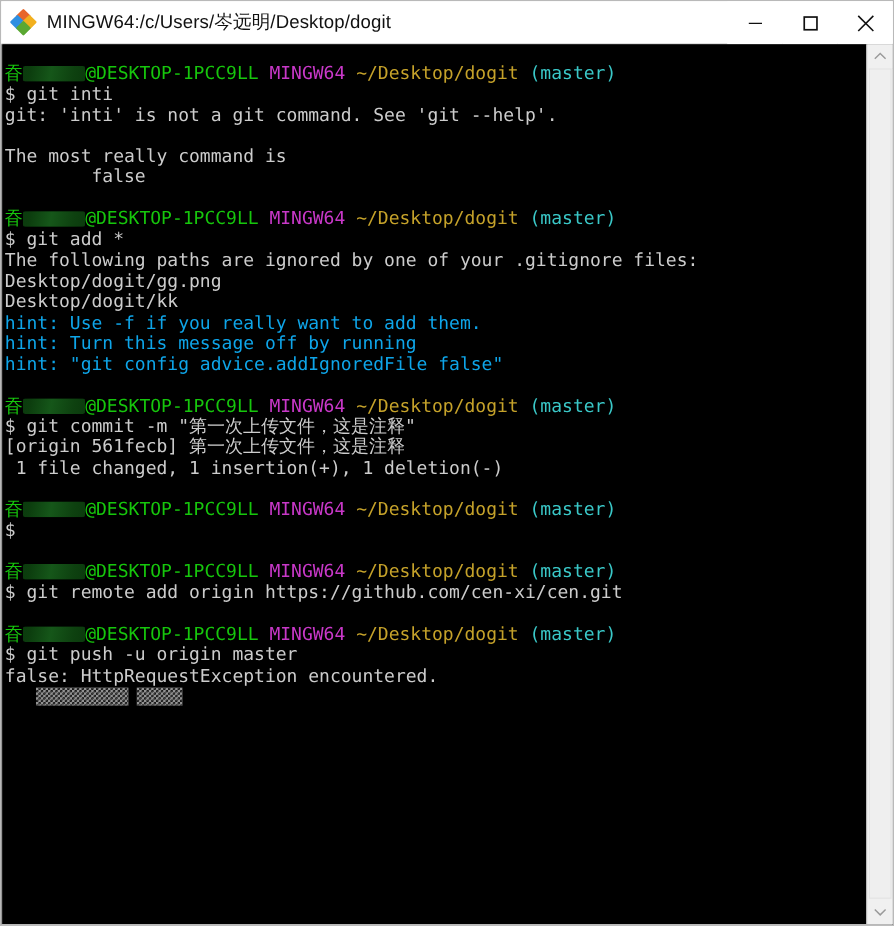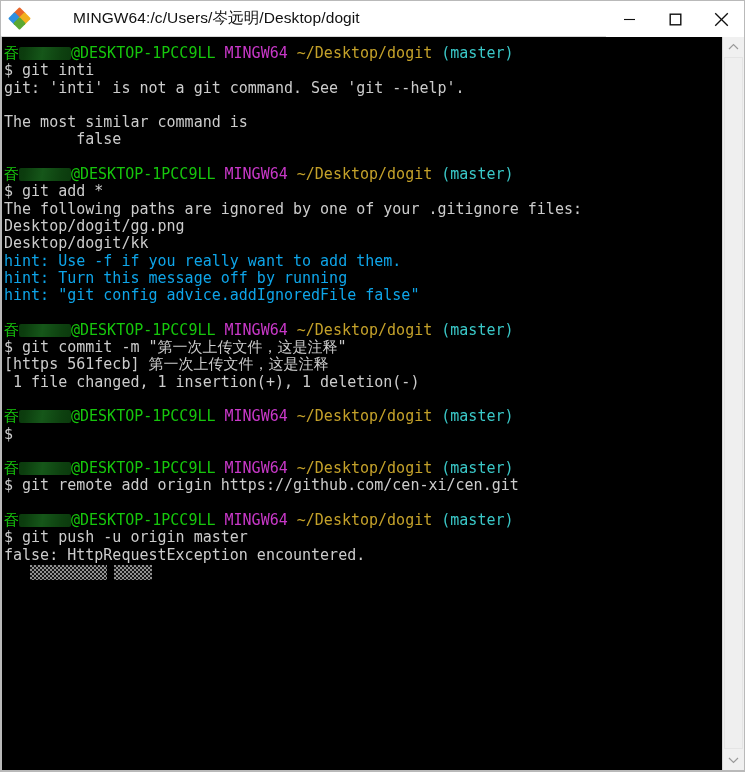--- a/index.html
+++ b/index.html
@@ -26,21 +26,20 @@
 
   
   .titlebar {
     position: relative;
     height: 36px;
     background: #ffffff;
     display: flex;
     align-items: center;
     box-sizing: border-box;
     border-bottom: 1px solid #d8d8d8;
-    gap: 34px;
   }
   .app-icon {
     width: 20px;
     height: 20px;
     margin-left: 9px;
     margin-right: 9px;
     position: relative;
     flex: 0 0 auto;
   }
   .app-icon i {
@@ -90,21 +89,21 @@
     border-bottom: 1px solid #b9b9b9;
   }
   .term {
     position: absolute;
     left: 0;
     top: 0;
     right: 22px;
     bottom: 0;
     background: #000000;
     overflow: hidden;
-    padding: 8px 0 0 2px;
+    padding: 16px 0 0 2px;
     box-sizing: border-box;
   }
   .line {
     font-family: "DejaVu Sans Mono", "Liberation Mono", monospace;
     font-size: 15px;
     line-height: 17.3px;
     white-space: pre;
     color: #cccccc;
     height: 17.3px;
   }
@@ -226,37 +225,37 @@
     </div>
   </div>
 
   <div class="term-wrap">
     <div class="term">
 
       <div class="line"><span class="c-green">昋<span class="redact-user"></span></span><span class="c-green">@DESKTOP-1PCC9LL</span> <span class="c-magenta">MINGW64</span> <span class="c-yellow">~/Desktop/dogit</span> <span class="c-cyan">(master)</span></div>
       <div class="line c-white">$ git inti</div>
       <div class="line c-white">git: 'inti' is not a git command. See 'git --help'.</div>
       <div class="line blank">&nbsp;</div>
-      <div class="line c-white">The most similar command is</div>
+      <div class="line c-white">The most really command is</div>
       <div class="line c-white">        false</div>
       <div class="line blank">&nbsp;</div>
 
       <div class="line"><span class="c-green">昋<span class="redact-user"></span></span><span class="c-green">@DESKTOP-1PCC9LL</span> <span class="c-magenta">MINGW64</span> <span class="c-yellow">~/Desktop/dogit</span> <span class="c-cyan">(master)</span></div>
       <div class="line c-white">$ git add *</div>
       <div class="line c-white">The following paths are ignored by one of your .gitignore files:</div>
       <div class="line c-white">Desktop/dogit/gg.png</div>
       <div class="line c-white">Desktop/dogit/kk</div>
       <div class="line c-hint">hint: Use -f if you really want to add them.</div>
       <div class="line c-hint">hint: Turn this message off by running</div>
       <div class="line c-hint">hint: "git config advice.addIgnoredFile false"</div>
       <div class="line blank">&nbsp;</div>
 
       <div class="line"><span class="c-green">昋<span class="redact-user"></span></span><span class="c-green">@DESKTOP-1PCC9LL</span> <span class="c-magenta">MINGW64</span> <span class="c-yellow">~/Desktop/dogit</span> <span class="c-cyan">(master)</span></div>
       <div class="line c-white">$ git commit -m "第一次上传文件，这是注释"</div>
-      <div class="line c-white">[https 561fecb] 第一次上传文件，这是注释</div>
+      <div class="line c-white">[origin 561fecb] 第一次上传文件，这是注释</div>
       <div class="line c-white"> 1 file changed, 1 insertion(+), 1 deletion(-)</div>
       <div class="line blank">&nbsp;</div>
 
       <div class="line"><span class="c-green">昋<span class="redact-user"></span></span><span class="c-green">@DESKTOP-1PCC9LL</span> <span class="c-magenta">MINGW64</span> <span class="c-yellow">~/Desktop/dogit</span> <span class="c-cyan">(master)</span></div>
       <div class="line c-white">$</div>
       <div class="line blank">&nbsp;</div>
 
       <div class="line"><span class="c-green">昋<span class="redact-user"></span></span><span class="c-green">@DESKTOP-1PCC9LL</span> <span class="c-magenta">MINGW64</span> <span class="c-yellow">~/Desktop/dogit</span> <span class="c-cyan">(master)</span></div>
       <div class="line c-white">$ git remote add origin https://github.com/cen-xi/cen.git</div>
       <div class="line blank">&nbsp;</div>

